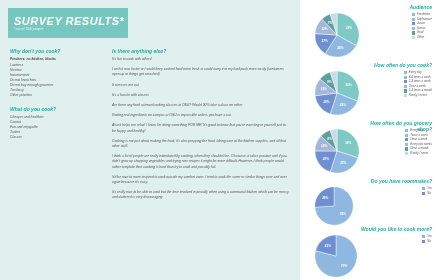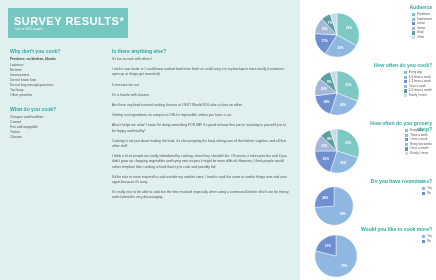--- a/index.html
+++ b/index.html
@@ -2,21 +2,21 @@
 <html><head>
 <meta charset="utf-8">
 <style>
   html,body{margin:0;padding:0;}
   body{
     width:436px;height:280px;
     background:#ffffff;
     font-family:"Liberation Sans", sans-serif;
     overflow:hidden;
   }
-  .page{position:relative;width:436px;height:280px;}
+  .page{position:relative;width:436px;height:280px;font-style:italic;}
 
   
   .left{
     position:absolute;left:0;top:0;width:300px;height:280px;
     background:#dff0ee;
   }
   .title-bar{
     position:absolute;left:8px;top:8px;width:120px;height:30px;
     background:#76c7c0;
     display:flex;flex-direction:column;justify-content:center;

